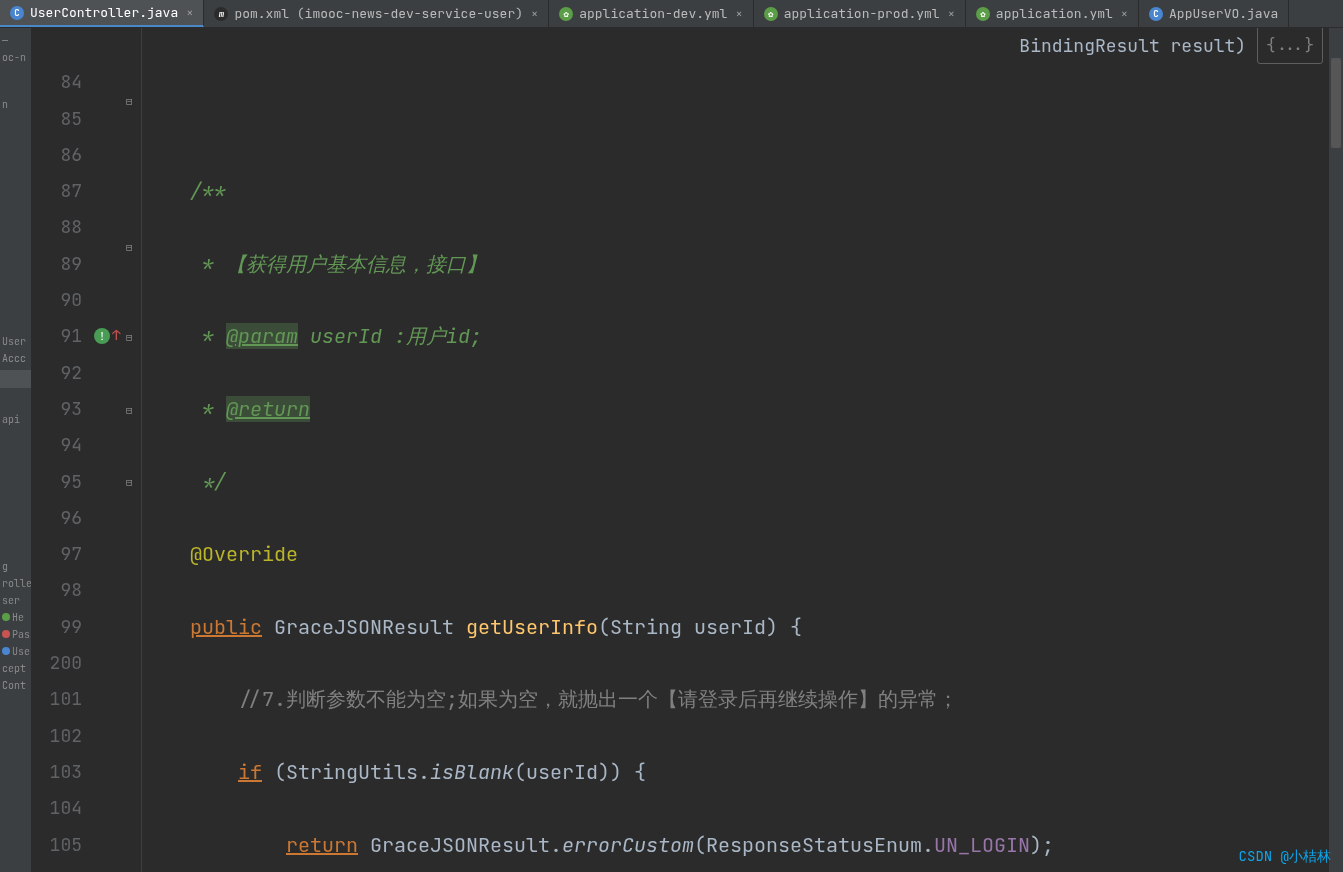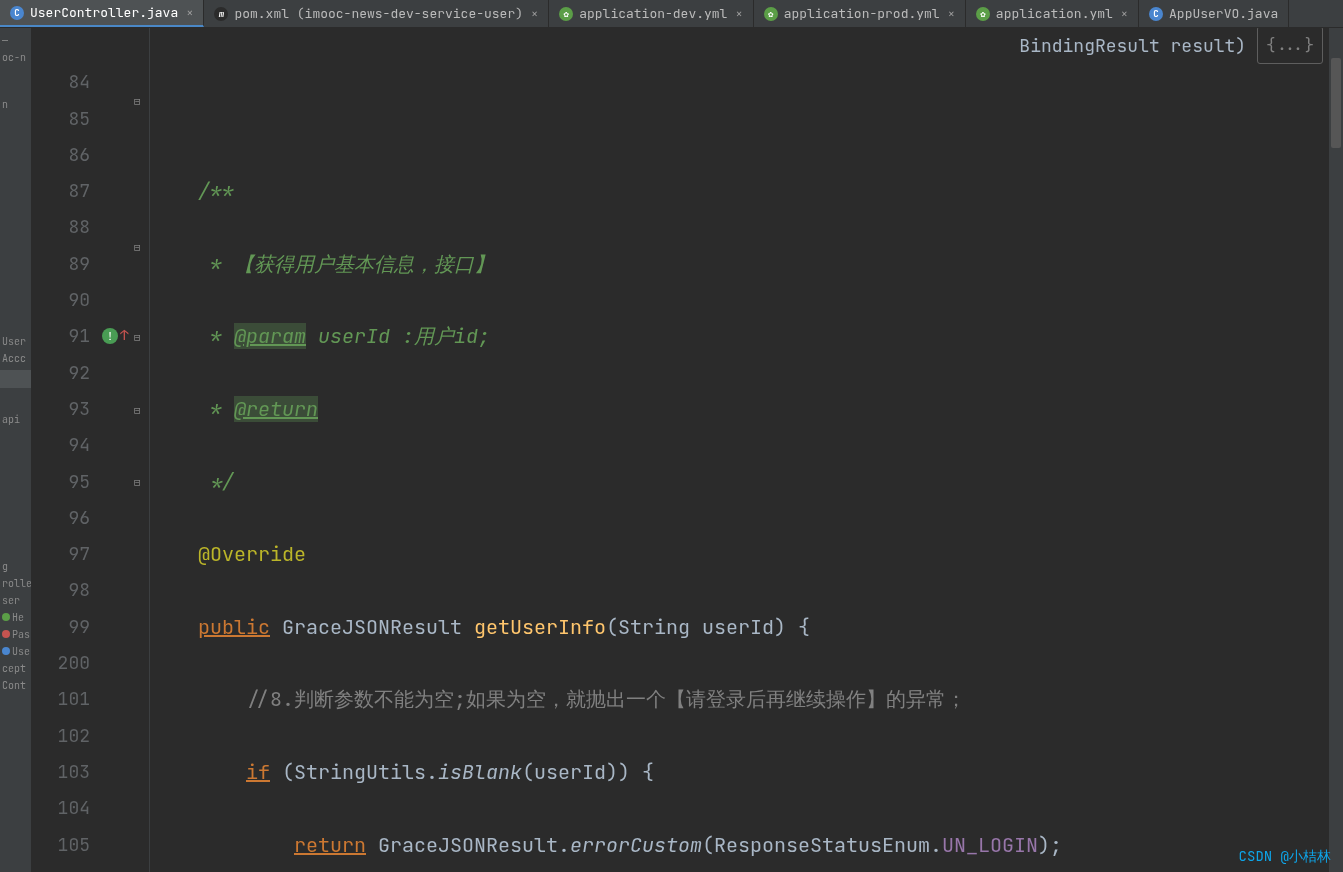--- a/index.html
+++ b/index.html
@@ -16,21 +16,21 @@
   .tab .close { margin-left:8px; color:#9e9e9e; font-size:12px;}
   
   .main { display:flex; flex:1; min-height:0; }
   .left-rail { width:32px; background:#3c3f41; border-right:1px solid #2b2b2b; color:#8a8a8a; font-size:10px; display:flex; flex-direction:column; align-items:flex-start; padding-top:4px; overflow:hidden;}
   .left-rail .item{ padding:2px 2px; white-space:nowrap; width:100%; overflow:hidden;}
   .left-rail .dot{ display:inline-block; width:8px;height:8px;border-radius:50%;margin-right:2px;}
   .d-green{background:#5b9e47;} .d-red{background:#c75450;} .d-blue{background:#4a86cf;}
   .left-rail .bar{height:18px;width:100%;background:#4e5254;margin:3px 0;}
   
   .editor { flex:1; display:flex; position:relative; background:#2b2b2b; overflow:hidden;}
-  .gutter { width:60px; padding-right:10px; text-align:right; color:#606366; font-size:18px; line-height:36.3px; user-select:none;margin-left:8px;}
+  .gutter { width:60px; padding-right:10px; text-align:right; color:#606366; font-size:18px; line-height:36.3px; user-select:none;}
   .marks { width:30px; position:relative; }
   .marks .circle{position:absolute; left:2px; width:16px;height:16px;border-radius:50%;background:#499c54;color:#fff;font-size:11px;display:flex;align-items:center;justify-content:center;}
   .marks .arrow{position:absolute; left:20px; color:#c75450; font-size:14px; font-weight:bold;}
   .folds { width:20px; position:relative; border-right:1px solid #3c3f41;}
   .folds .f{position:absolute; left:4px; font-size:11px; color:#808080;}
   .code { flex:1; padding-left:48px; font-size:20px; line-height:36.3px; color:#a9b7c6; white-space:pre; position:relative;}
   .code .line{height:36.3px; position:relative;}
   .foldbox{display:inline-block;border:1px solid #5e5e5e;color:#808080;padding:0 8px;border-radius:3px;font-size:16px;position:relative;top:-2px;}
   
   .cm{ color:#629755; font-style:italic; } 
@@ -147,21 +147,21 @@
       <div class="code">
         <div class="topfade"><span class="id">BindingResult result)</span> <span class="foldbox">{...}</span></div>
 <div class="line"></div>
 <div class="line"><span class="cm">/**</span></div>
 <div class="line"><span class="cm"> * 【获得用户基本信息，接口】</span></div>
 <div class="line"><span class="cm"> * </span><span class="tag">@param</span><span class="cm"> userId :用户id;</span></div>
 <div class="line"><span class="cm"> * </span><span class="tag">@return</span></div>
 <div class="line"><span class="cm"> */</span></div>
 <div class="line"><span class="an">@Override</span></div>
 <div class="line"><span class="kw">public</span><span class="id"> GraceJSONResult </span><span class="mtd">getUserInfo</span><span class="id">(String userId) {</span></div>
-<div class="line">    <span class="lc">//8.判断参数不能为空;如果为空，就抛出一个【请登录后再继续操作】的异常；</span></div>
+<div class="line">    <span class="lc">//7.判断参数不能为空;如果为空，就抛出一个【请登录后再继续操作】的异常；</span></div>
 <div class="line">    <span class="kw">if</span><span class="id"> (StringUtils.</span><span class="it id">isBlank</span><span class="id">(userId)) {</span></div>
 <div class="line">        <span class="kw">return</span><span class="id"> GraceJSONResult.</span><span class="it id">errorCustom</span><span class="id">(ResponseStatusEnum.</span><span class="fld">UN_LOGIN</span><span class="id">);</span></div>
 
 
 
 
 
 
 
 

